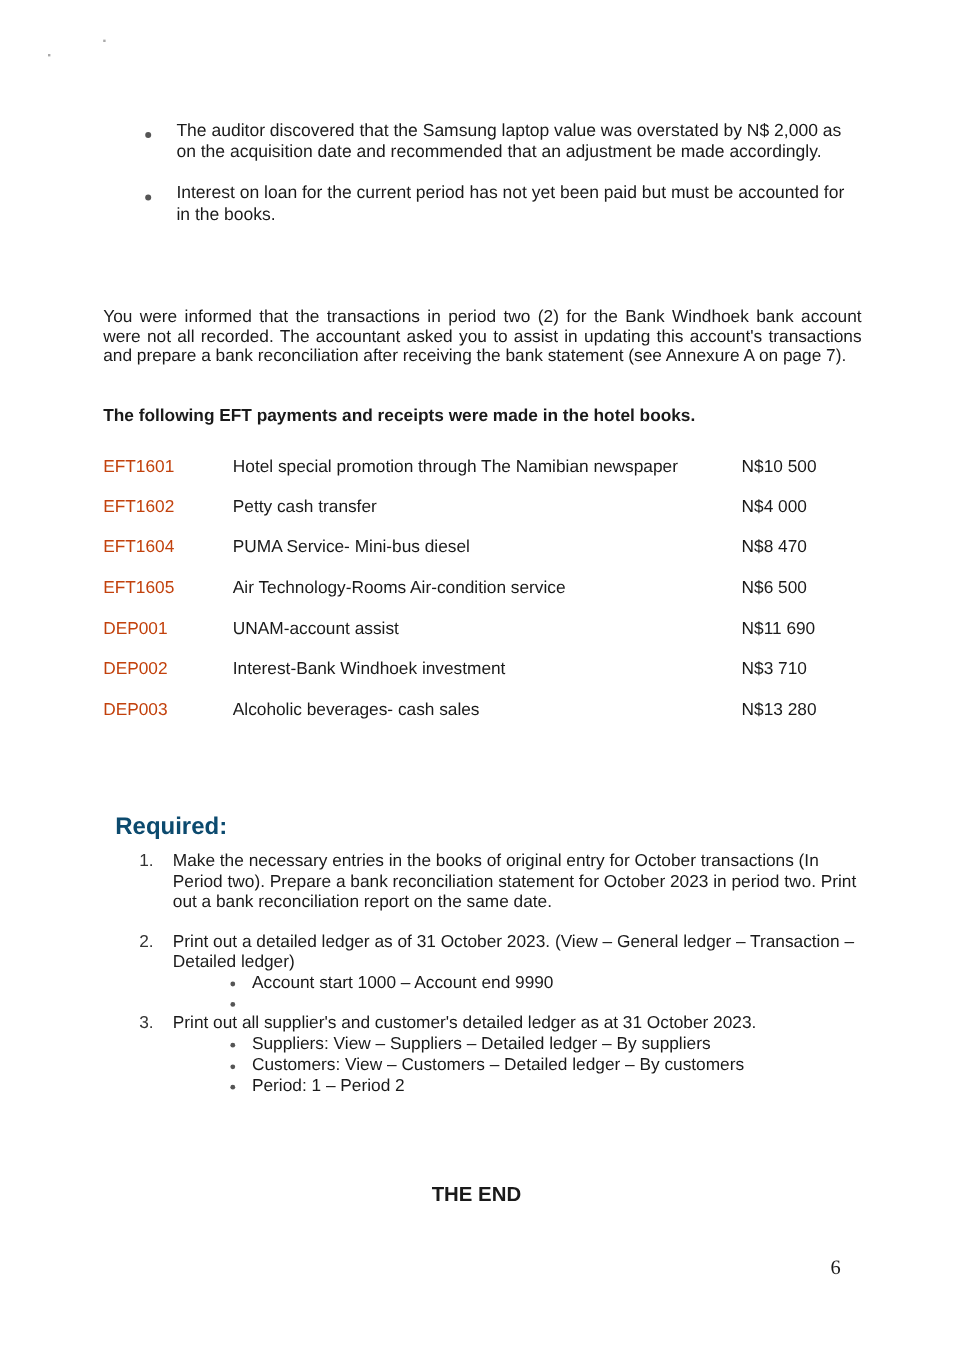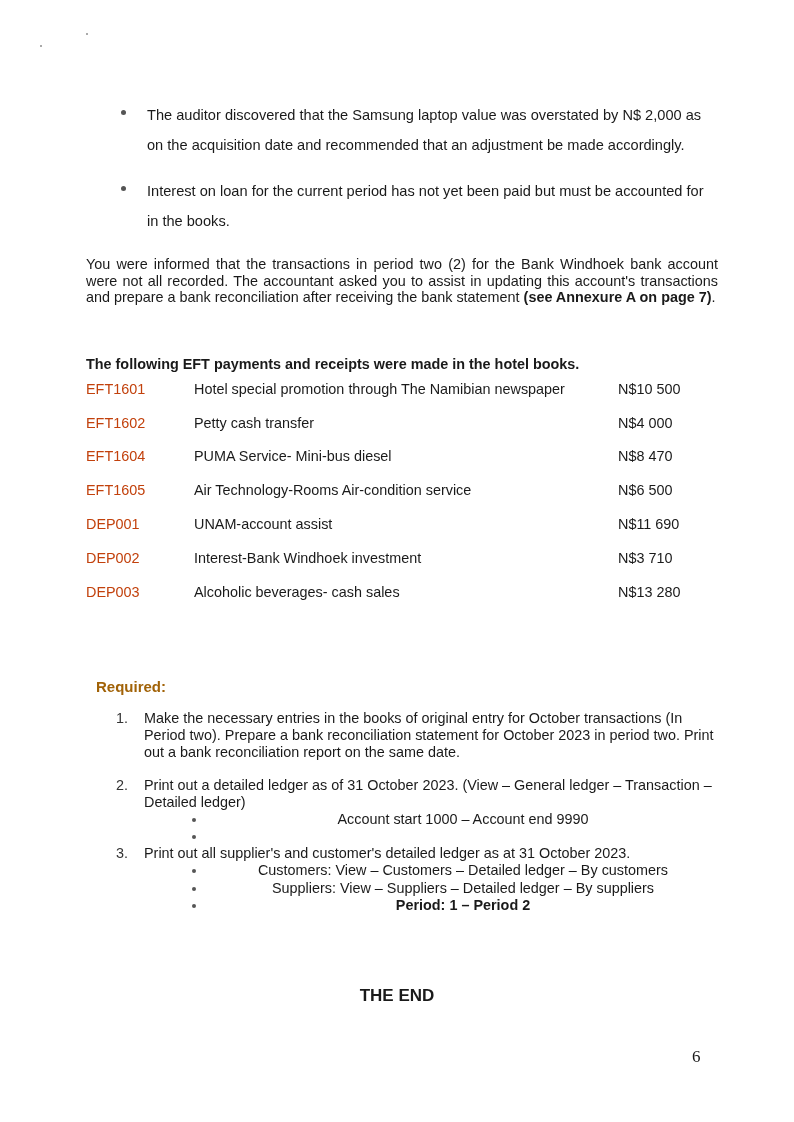--- a/index.html
+++ b/index.html
@@ -2,38 +2,38 @@
 <html><head>
   <meta charset="utf-8">
   <style>
     html, body { margin: 0; padding: 0; background: #ffffff; }
     body {
       width: 794px; height: 1122px; position: relative; overflow: hidden;
       font-family: "Liberation Sans", sans-serif; color: #1a1a1a;
     }
     .page { position: absolute; left: 0; top: 0; width: 794px; height: 1122px; }
     .bullets { position: absolute; left: 118px; top: 100px; width: 600px; margin: 0; padding: 0; list-style: none; }
-    .bullets li { position: relative; padding-left: 29px; font-size: 14.6px; line-height: 30px; margin-bottom: 16px; }
+    .bullets li { position: relative; padding-left: 29px; font-size: 14.6px; line-height: 18px; margin-bottom: 16px; }
     .bullets li .dot {
       position: absolute; left: 3px; top: 10px; width: 5px; height: 5px; border-radius: 50%;
       background: #555;
     }
     .intro { position: absolute; left: 86px; top: 256px; width: 632px; font-size: 14.4px; line-height: 16.5px; text-align: justify; margin: 0; }
-    .bold { font-weight: bold; }
-    .subhead { position: absolute; left: 86px; top: 356px; font-size: 14.4px; font-weight: bold; margin: 0; }
+    .bold { font-weight: normal; }
+    .subhead { position: absolute; left: 86px; top: 339px; font-size: 14.4px; font-weight: bold; margin: 0; }
     .txn-table { position: absolute; left: 86px; top: 372px; width: 632px; border-collapse: collapse; }
     .txn-table td { font-size: 14.4px; height: 33.8px; padding: 0; vertical-align: middle; }
     .txn-table td.code { width: 108px; color: #c2410c; }
     .txn-table td.desc { width: 424px; }
     .txn-table td.amt { width: 100px; }
-    .required-label { position: absolute; left: 96px; top: 678px; font-size: 15px; font-weight: bold; margin: 0; color: #a16207; }
+    .required-label { position: absolute; left: 96px; top: 678px; font-size: 20px; font-weight: bold; margin: 0; color: #0c4a6e; }
     .req-list { position: absolute; left: 116px; top: 710px; width: 600px; margin: 0; padding: 0; list-style: none; }
     .req-list > li { position: relative; padding-left: 28px; font-size: 14.4px; line-height: 16.8px; margin-bottom: 17px; }
     .req-list > li .num { position: absolute; left: 0; top: 0; color: #333; }
-    .sub-list { margin: 0; padding: 0 0 0 48px; list-style: none; text-align: center; }
+    .sub-list { margin: 0; padding: 0 0 0 48px; list-style: none; }
     .sub-list li { position: relative; padding-left: 18px; line-height: 17.5px; }
     .sub-list li .dot {
       position: absolute; left: 0; top: 7px; width: 4px; height: 4px; border-radius: 50%; background: #555;
     }
     .the-end { position: absolute; left: 0; width: 794px; top: 986px; text-align: center; font-size: 17px; font-weight: bold; margin: 0; }
     .page-num { position: absolute; left: 692px; top: 1047px; font-family: "Liberation Serif", serif; font-size: 17px; margin: 0; }
     .speck { position: absolute; width: 2px; height: 2px; background: #aaa; }
   </style>
 </head>
 <body>
@@ -99,22 +99,22 @@
 
   <p class="required-label">Required:</p>
 
   <ol class="req-list" id="req-list">
       <li><span class="num">1.</span><span>Make the necessary entries in the books of original entry for October transactions (In Period two). Prepare a bank reconciliation statement for October 2023 in period two. Print out a bank reconciliation report on the same date.</span></li>
       <li><span class="num">2.</span><span>Print out a detailed ledger as of 31 October 2023. (View – General ledger – Transaction – Detailed ledger)</span><ul class="sub-list">
           <li><span class="dot"></span><span>Account start 1000 – Account end 9990</span></li>
           <li><span class="dot"></span></li>
         </ul></li>
       <li><span class="num">3.</span><span>Print out all supplier's and customer's detailed ledger as at 31 October 2023.</span><ul class="sub-list">
+          <li><span class="dot"></span><span>Suppliers: View – Suppliers – Detailed ledger – By suppliers</span></li>
           <li><span class="dot"></span><span>Customers: View – Customers – Detailed ledger – By customers</span></li>
-          <li><span class="dot"></span><span>Suppliers: View – Suppliers – Detailed ledger – By suppliers</span></li>
           <li><span class="dot"></span><span class="bold">Period: 1 – Period 2</span></li>
         </ul></li>
     </ol>
 
   <p class="the-end">THE END</p>
 
   <p class="page-num">6</p>
 </div>
 
 </body></html>

